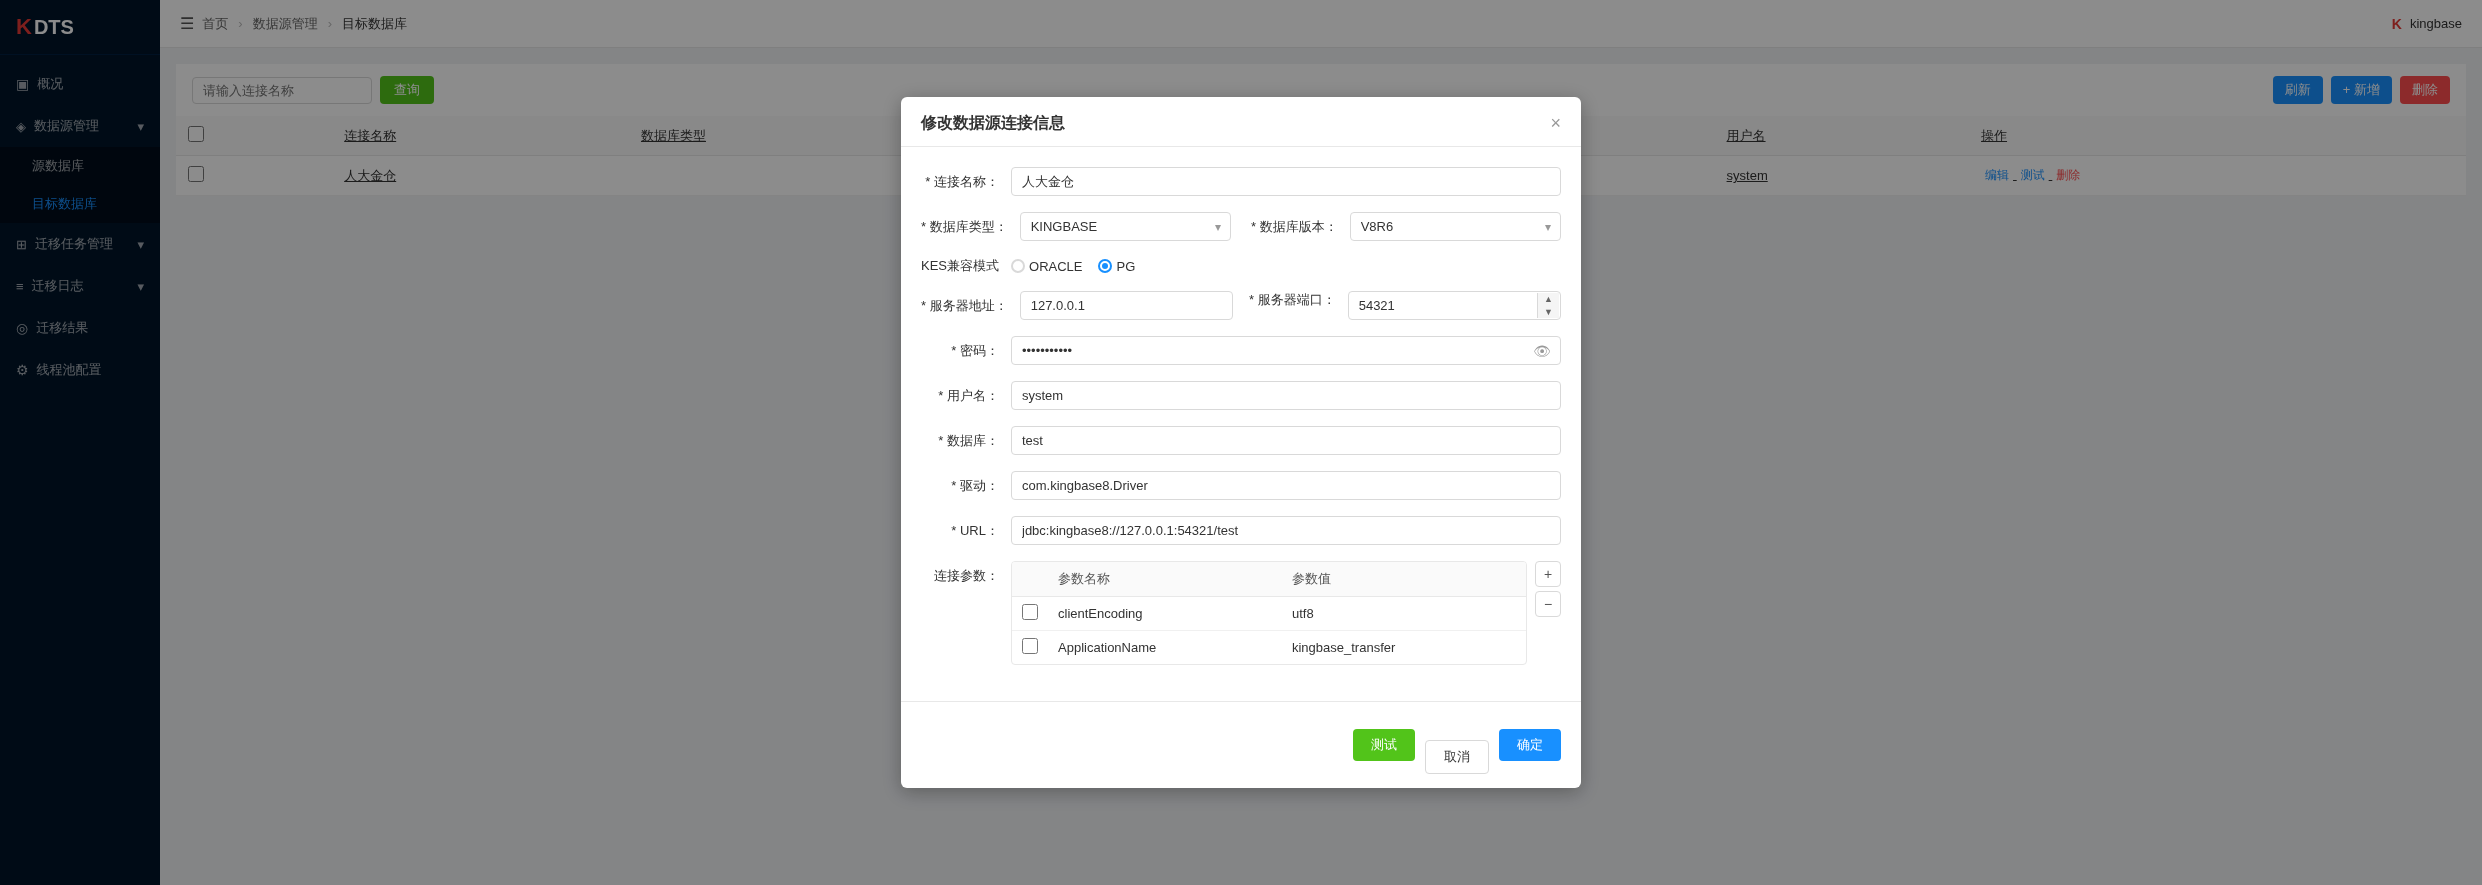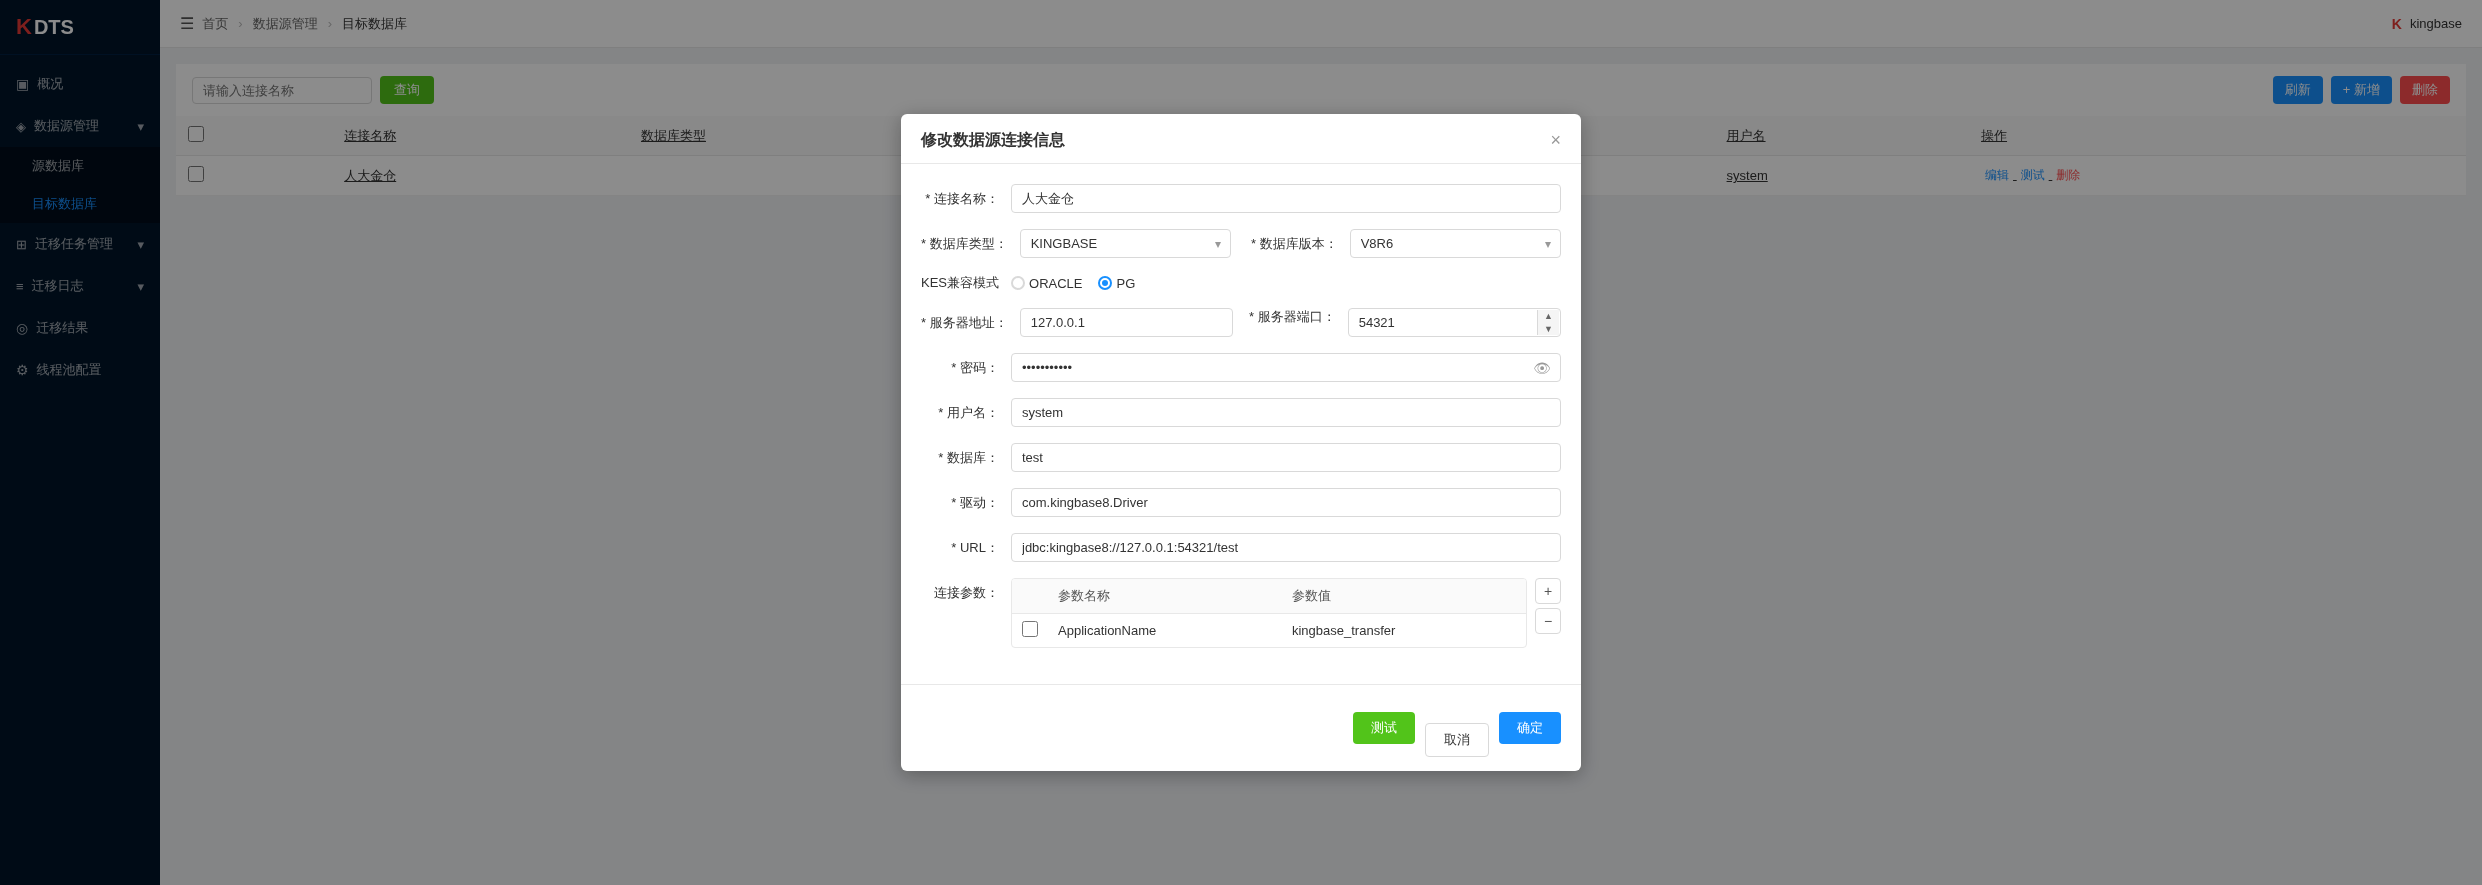--- a/index.html
+++ b/index.html
@@ -340,20 +340,25 @@
               <thead>
                 <tr>
                   <th style="width:30px;"></th>
                   <th>参数名称</th>
                   <th>参数值</th>
                 </tr>
               </thead>
               <tbody>
                 <tr>
                   <td><input type="checkbox" class="table-checkbox" style=""></td>
+                  <td>clientEncoding</td>
+                  <td>utf8</td>
+                </tr>
+                <tr>
+                  <td><input type="checkbox" class="table-checkbox" style=""></td>
                   <td>ApplicationName</td>
                   <td>kingbase_transfer</td>
                 </tr>
               </tbody>
             </table>
           </div>
           <div class="params-buttons">
             <button class="param-action-btn">+</button>
             <button class="param-action-btn">−</button>
           </div>

